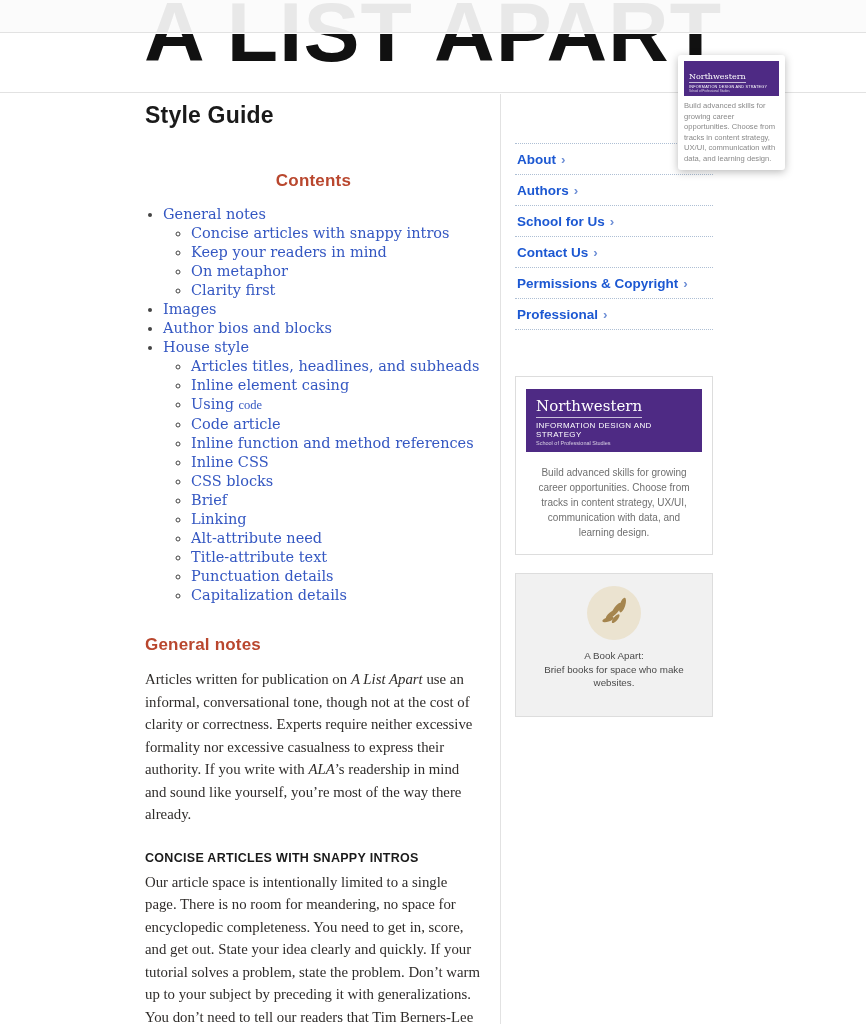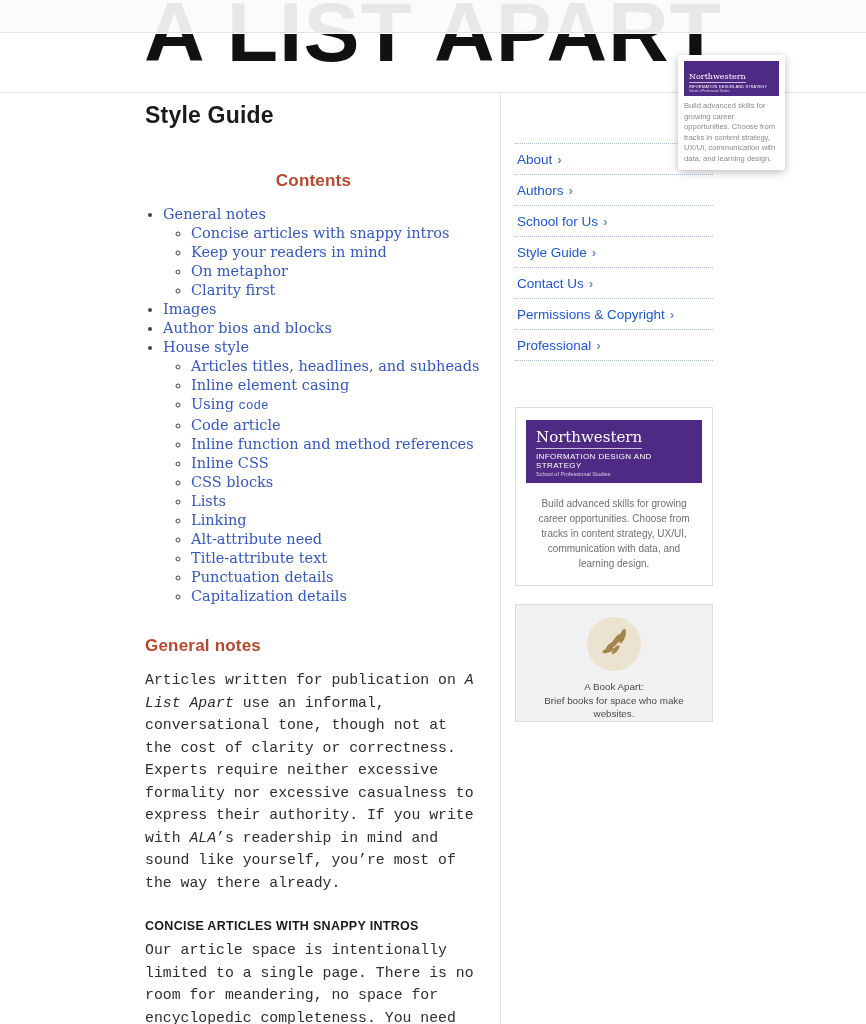--- a/index.html
+++ b/index.html
@@ -29,50 +29,50 @@
   
   .page-title{font-size:23px;font-weight:bold;color:#1a1a1a;letter-spacing:.2px;}
   h2.sec{color:var(--accent);font-size:17px;font-weight:bold;letter-spacing:.2px;}
   .toc-heading{margin-top:42px;text-align:center;}
   .gn-heading{margin-top:30px;}
   ul.toc{margin:14px 0 0 18px;font-family:"DejaVu Serif",serif;font-size:14.5px;
     line-height:19px;color:#444;}
   ul.toc ul{margin:0 0 0 28px;list-style-type:circle;}
   ul.toc li{padding:0;}
   ul.toc .lnk{color:var(--link);cursor:pointer;}
-  ul.toc code{font-family:Liberation Mono, monospace;font-size:12.5px;}
-  p.body{font-family:Liberation Mono, monospace;font-size:14.8px;line-height:22.5px;
+  ul.toc code{font-family:Liberation Serif, serif;font-size:12.5px;}
+  p.body{font-family:Liberation Serif, serif;font-size:14.8px;line-height:22.5px;
     color:#2f2c2a;margin-top:13px;}
   p.body em{font-style:italic;}
   h3.subhead{font-size:12.5px;font-weight:bold;color:#1a1a1a;letter-spacing:.3px;
     margin-top:25px;}
   h3.subhead + p.body{margin-top:6px;}
 
   
   ul.sidenav{list-style:none;margin-top:49px;}
   ul.sidenav li{border-bottom:1px dotted var(--dotted);padding:6px 0 6px 2px;
     cursor:pointer;}
   ul.sidenav li:first-child{border-top:1px dotted var(--dotted);}
-  ul.sidenav .nl{color:var(--navlink);font-weight:normal;font-size:13.5px;}
+  ul.sidenav .nl{color:var(--navlink);font-weight:bold;font-size:13.5px;}
   ul.sidenav .chev{color:#6e8fd6;font-weight:bold;font-size:13.5px;margin-left:5px;}
 
   
   .ad-box{margin-top:46px;border:1px solid #ddd;background:#fff;padding:12px 10px 14px;
     cursor:pointer;}
   .nw-banner{background:var(--purple);color:#fff;padding:8px 10px 6px;}
   .nw-brand{font-family:"DejaVu Serif",serif;font-size:15px;display:inline-block;
     border-bottom:1px solid rgba(255,255,255,.7);padding-bottom:2px;}
   .nw-prog{font-size:8px;letter-spacing:.4px;margin-top:3px;}
   .nw-school{font-size:5.5px;opacity:.75;margin-top:1px;}
   .ad-copy{font-size:10px;line-height:15px;color:#6f6f6f;text-align:center;
     margin-top:13px;padding:0 4px;}
 
   
   .aba-box{margin-top:18px;border:1px solid #ddd;background:#f1f1f1;
-    padding:12px 8px 0;text-align:center;cursor:pointer;}
+    padding:12px 8px 26px;text-align:center;cursor:pointer;}
   .aba-circle{width:54px;height:54px;border-radius:50%;background:#ebe3d0;
     margin:0 auto;display:flex;align-items:center;justify-content:center;}
   .aba-text{font-size:9.8px;line-height:13.5px;color:#4a4a4a;margin-top:9px;}
 
   
   .tooltip{position:absolute;left:678px;top:55px;width:107px;background:#fff;
     border-radius:3px;box-shadow:0 2px 8px rgba(0,0,0,.28);padding:6px;z-index:9;}
   .tt-banner{background:var(--purple);color:#fff;padding:4px 5px 3px;}
   .tt-brand{font-family:"DejaVu Serif",serif;font-size:8px;display:inline-block;
     border-bottom:1px solid rgba(255,255,255,.7);padding-bottom:1px;}
@@ -110,21 +110,21 @@
         <li><span class="lnk">Author bios and blocks</span></li>
         <li><span class="lnk">House style</span></li>
         <ul>
           <li><span class="lnk"><span>Articles titles, headlines, and subheads</span></span></li>
           <li><span class="lnk"><span>Inline element casing</span></span></li>
           <li><span class="lnk"><span>Using </span><code>code</code></span></li>
           <li><span class="lnk"><span>Code article</span></span></li>
           <li><span class="lnk"><span>Inline function and method references</span></span></li>
           <li><span class="lnk"><span>Inline CSS</span></span></li>
           <li><span class="lnk"><span>CSS blocks</span></span></li>
-          <li><span class="lnk"><span>Lists</span></span></li>
+          <li><span class="lnk"><span>Brief</span></span></li>
           <li><span class="lnk"><span>Linking</span></span></li>
           <li><span class="lnk"><span>Alt-attribute need</span></span></li>
           <li><span class="lnk"><span>Title-attribute text</span></span></li>
           <li><span class="lnk"><span>Punctuation details</span></span></li>
           <li><span class="lnk"><span>Capitalization details</span></span></li>
         </ul>
       </ul>
 
     <h2 class="sec gn-heading">General notes</h2>
     <p class="body"><span>Articles written for publication on </span><em>A List Apart</em><span> use an informal, conversational tone, though not at the cost of clarity or correctness. Experts require neither excessive formality nor excessive casualness to express their authority. If you write with </span><em>ALA</em><span>’s readership in mind and sound like yourself, you’re most of the way there already.</span></p>
@@ -132,21 +132,20 @@
     <h3 class="subhead">CONCISE ARTICLES WITH SNAPPY INTROS</h3>
     <p class="body"><span>Our article space is intentionally limited to a single page. There is no room for meandering, no space for encyclopedic completeness. You need to get in, score, and get out. State your idea clearly and quickly. If your tutorial solves a problem, state the problem. Don’t warm up to your subject by preceding it with generalizations. You don’t need to tell our readers that Tim Berners-Lee invented the web before getting to your point.</span></p>
 
   </div>
 
   <div class="side-col">
     <ul class="sidenav">
         <li><span class="nl">About</span><span class="chev">›</span></li>
         <li><span class="nl">Authors</span><span class="chev">›</span></li>
         <li><span class="nl">School for Us</span><span class="chev">›</span></li>
-        <li><span class="nl">Style Guide</span><span class="chev">›</span></li>
         <li><span class="nl">Contact Us</span><span class="chev">›</span></li>
         <li><span class="nl">Permissions &amp; Copyright</span><span class="chev">›</span></li>
         <li><span class="nl">Professional</span><span class="chev">›</span></li>
       </ul>
 
     <div class="ad-box">
       <div class="nw-banner">
         <div class="nw-brand">Northwestern</div>
         <div class="nw-prog">INFORMATION DESIGN AND STRATEGY</div>
         <div class="nw-school">School of Professional Studies</div>

